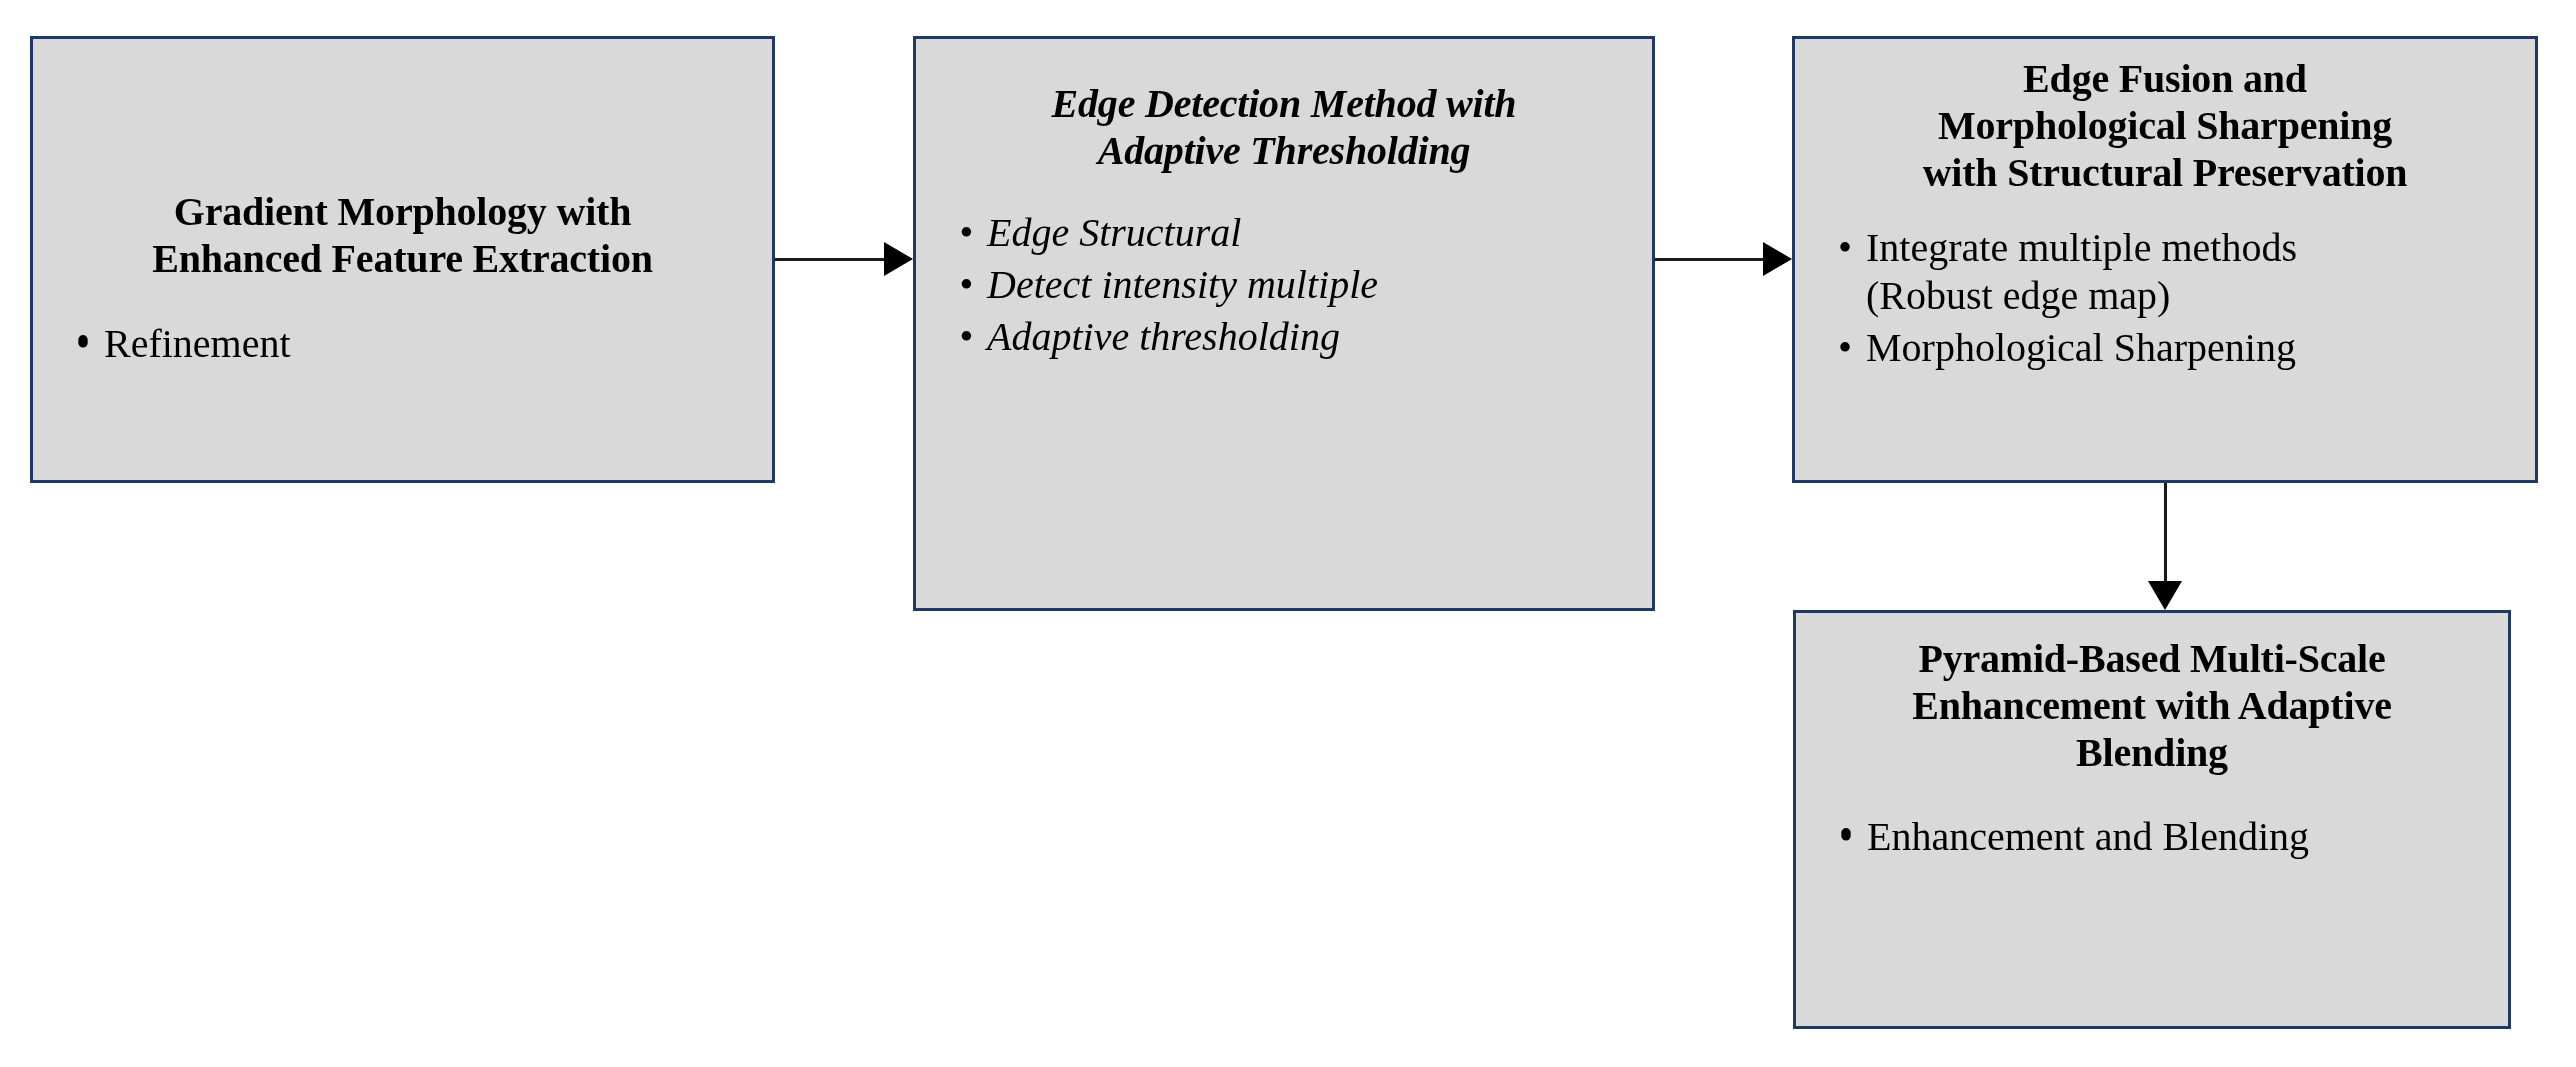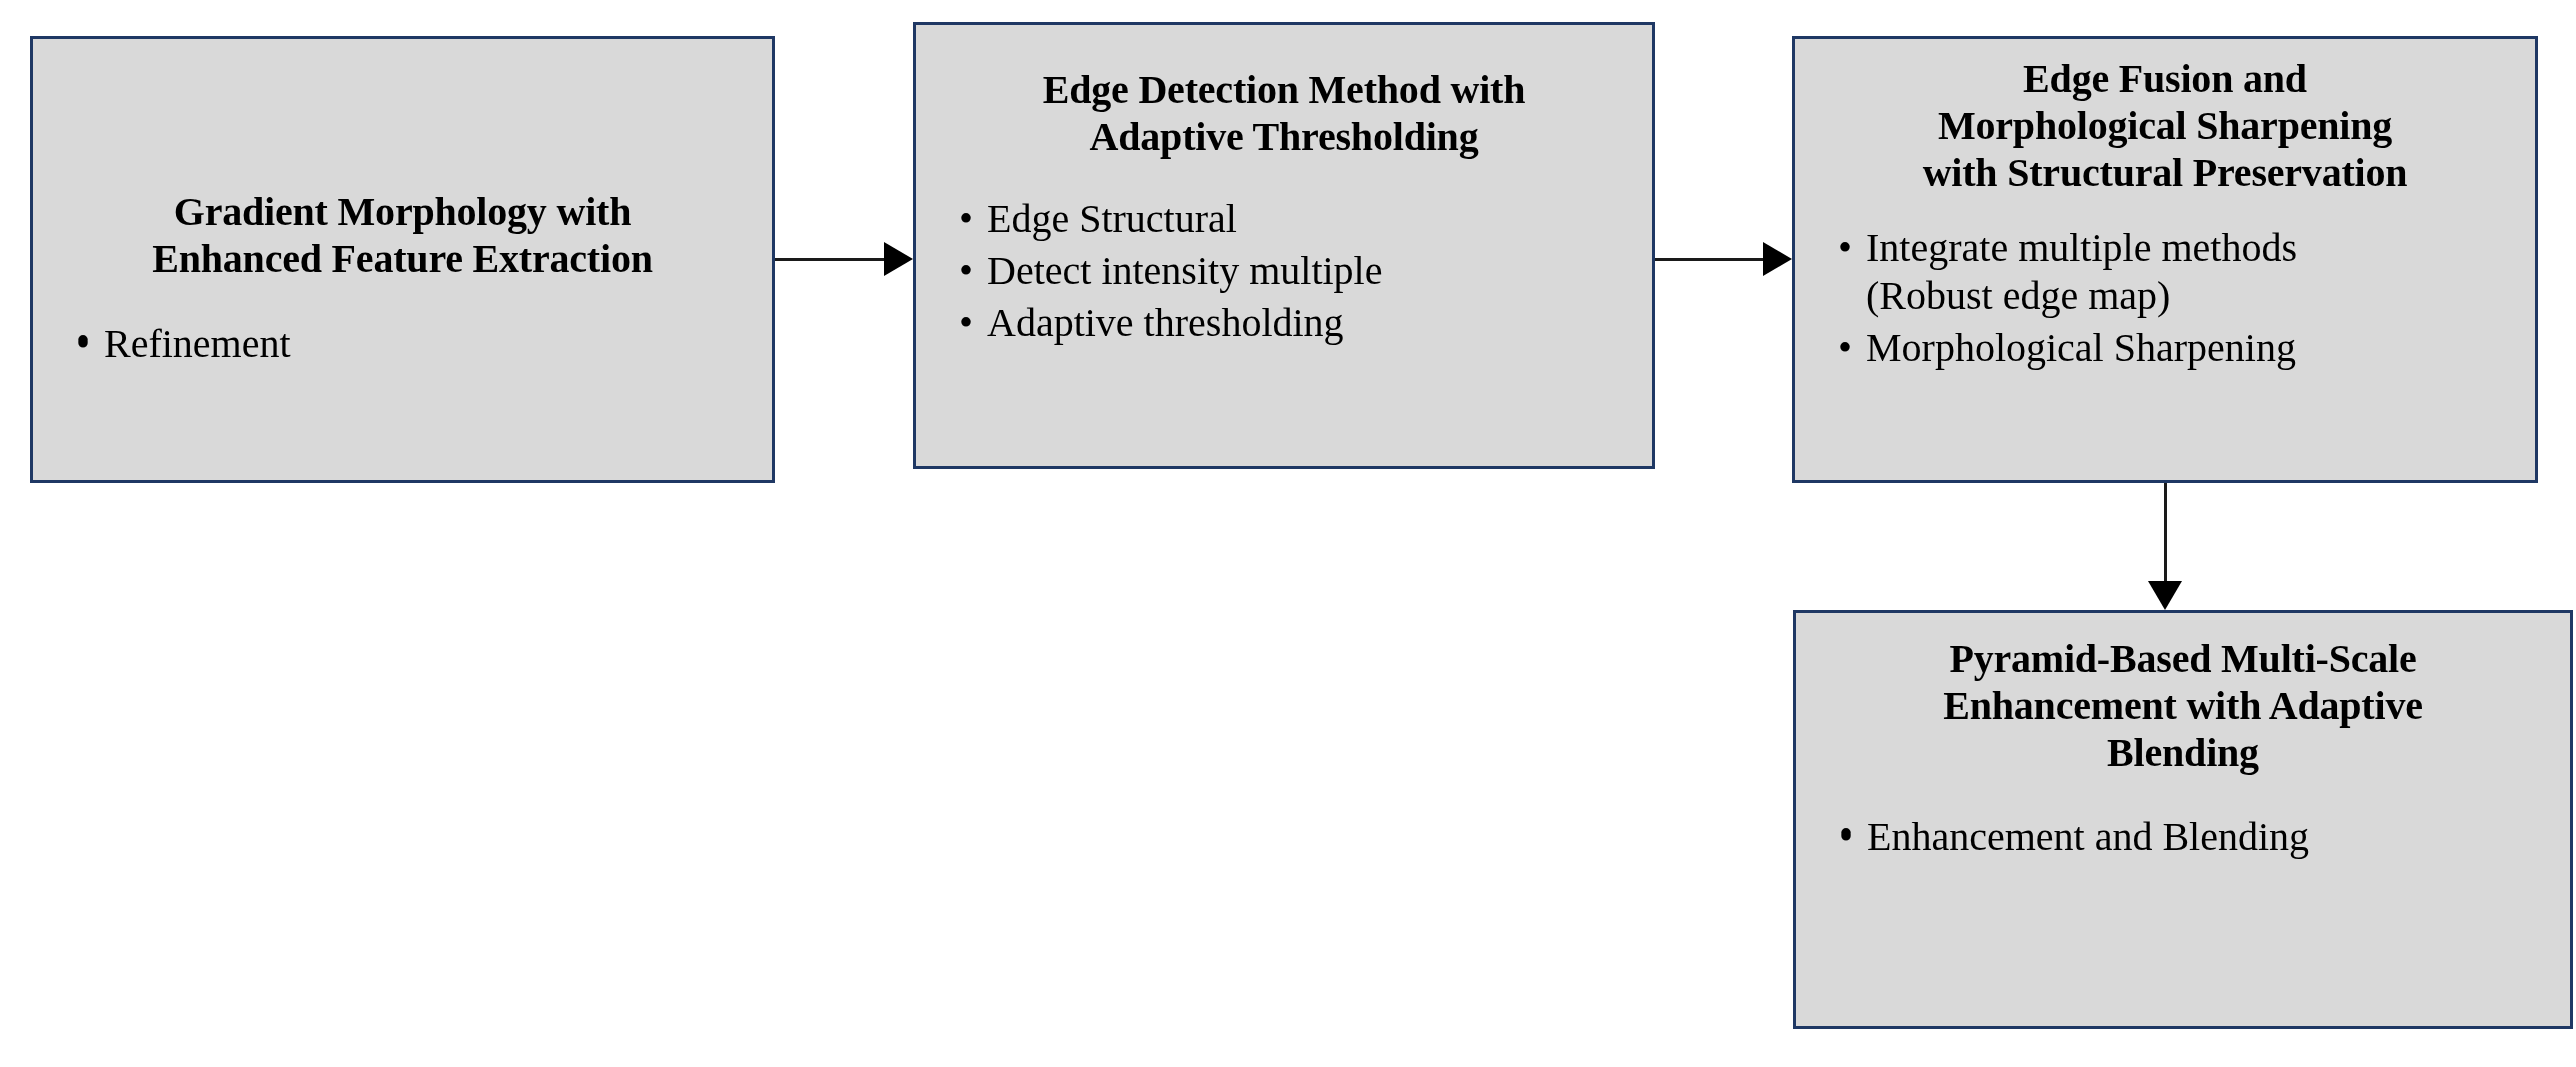--- a/index.html
+++ b/index.html
@@ -62,29 +62,29 @@
     top: 0;
     font-size: 40px;
     line-height: 1.22;
   }
 
   
   #node-1 { left: 30px;   top: 36px;  width: 745px;  height: 447px; justify-content: center; }
   #node-1 .node-title   { margin-top: 41px; }
   #node-1 .node-bullets { margin-top: 35px; padding-left: 22px; }
 
-  #node-2 { left: 913px; top: 22px;  width: 742px;  height: 447px; }
+  #node-2 { left: 913px; top: 36px;  width: 742px;  height: 575px; font-style: italic; }
   #node-2 .node-title   { margin-top: 41px; }
   #node-2 .node-bullets { margin-top: 35px; padding-left: 22px; }
 
   #node-3 { left: 1792px; top: 36px;  width: 746px;  height: 447px; }
   #node-3 .node-title   { margin-top: 16px; }
   #node-3 .node-bullets { margin-top: 27px; padding-left: 22px; }
 
-  #node-4 { left: 1793px; top: 610px; width: 780px;  height: 419px; }
+  #node-4 { left: 1793px; top: 610px; width: 718px;  height: 419px; }
   #node-4 .node-title   { margin-top: 22px; }
   #node-4 .node-bullets { margin-top: 33px; padding-left: 22px; }
   .conn-line-h {
     position: absolute;
     height: 3.2px;
     background: #1a1a1a;
   }
   .conn-line-v {
     position: absolute;
     width: 3.2px;

